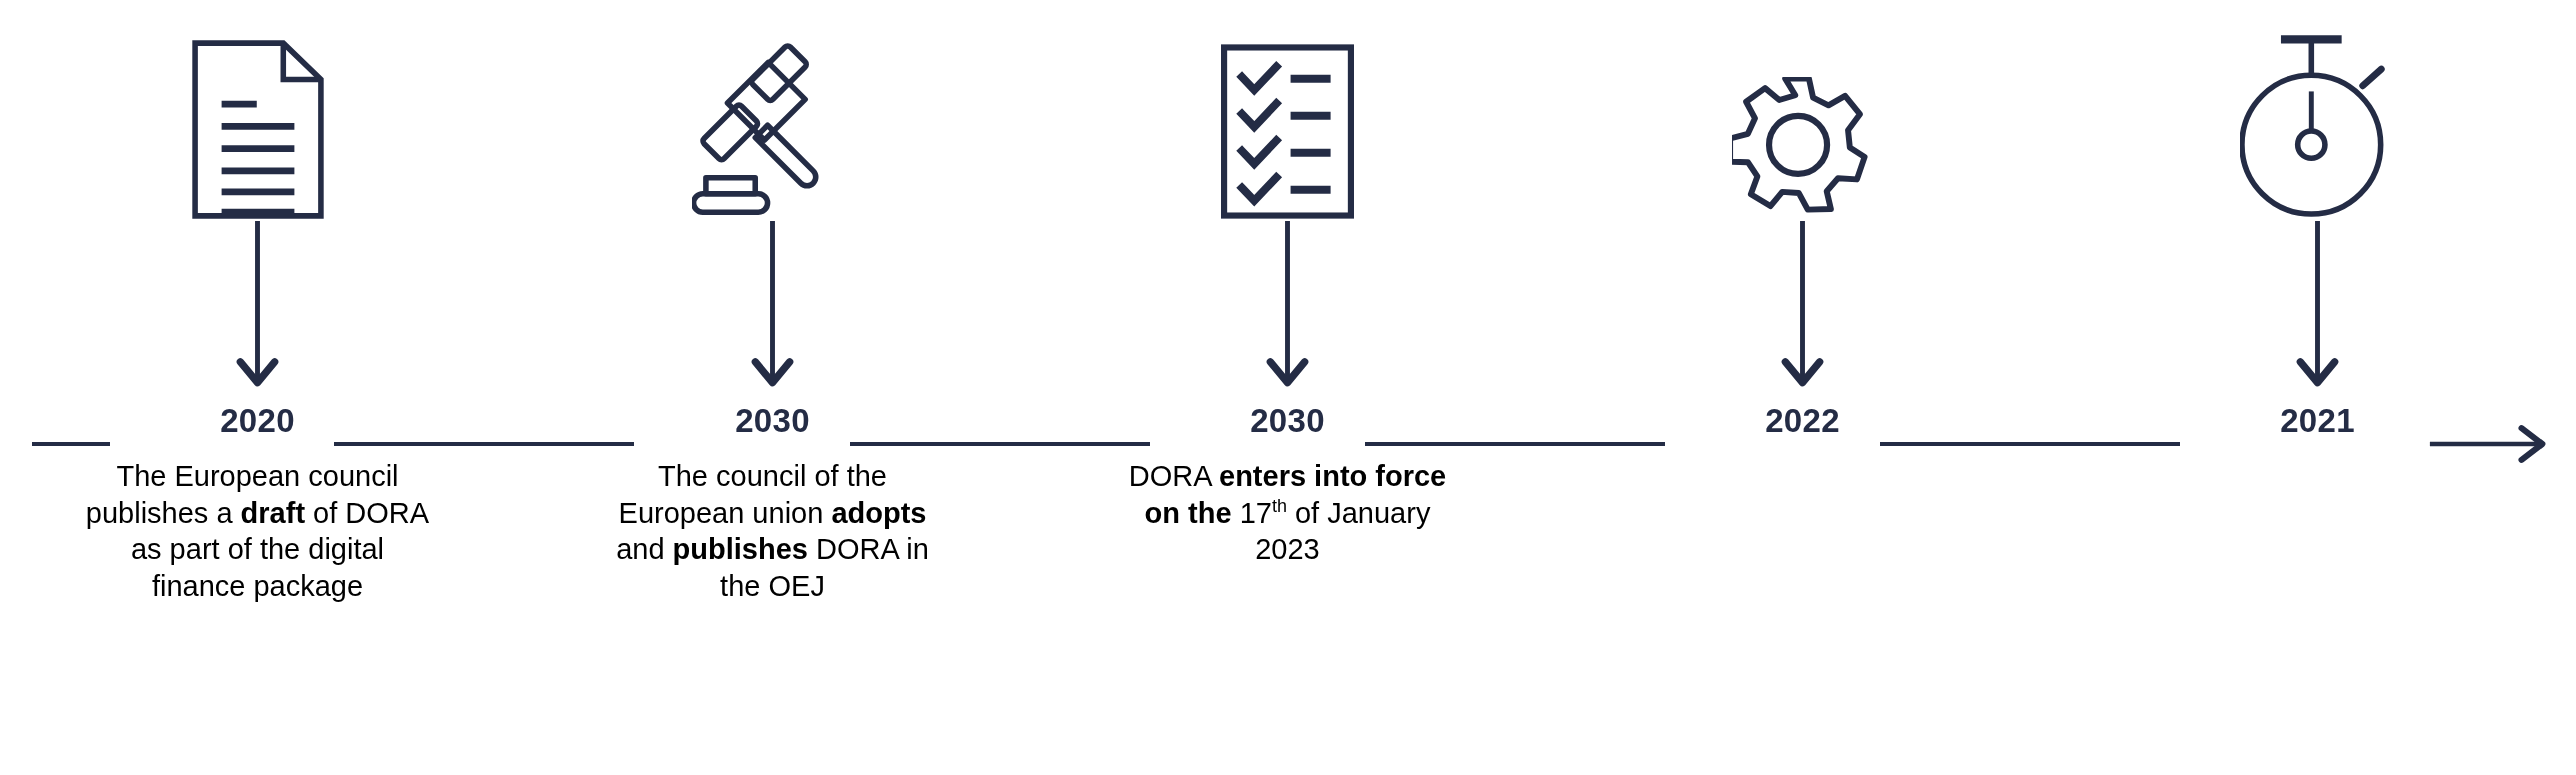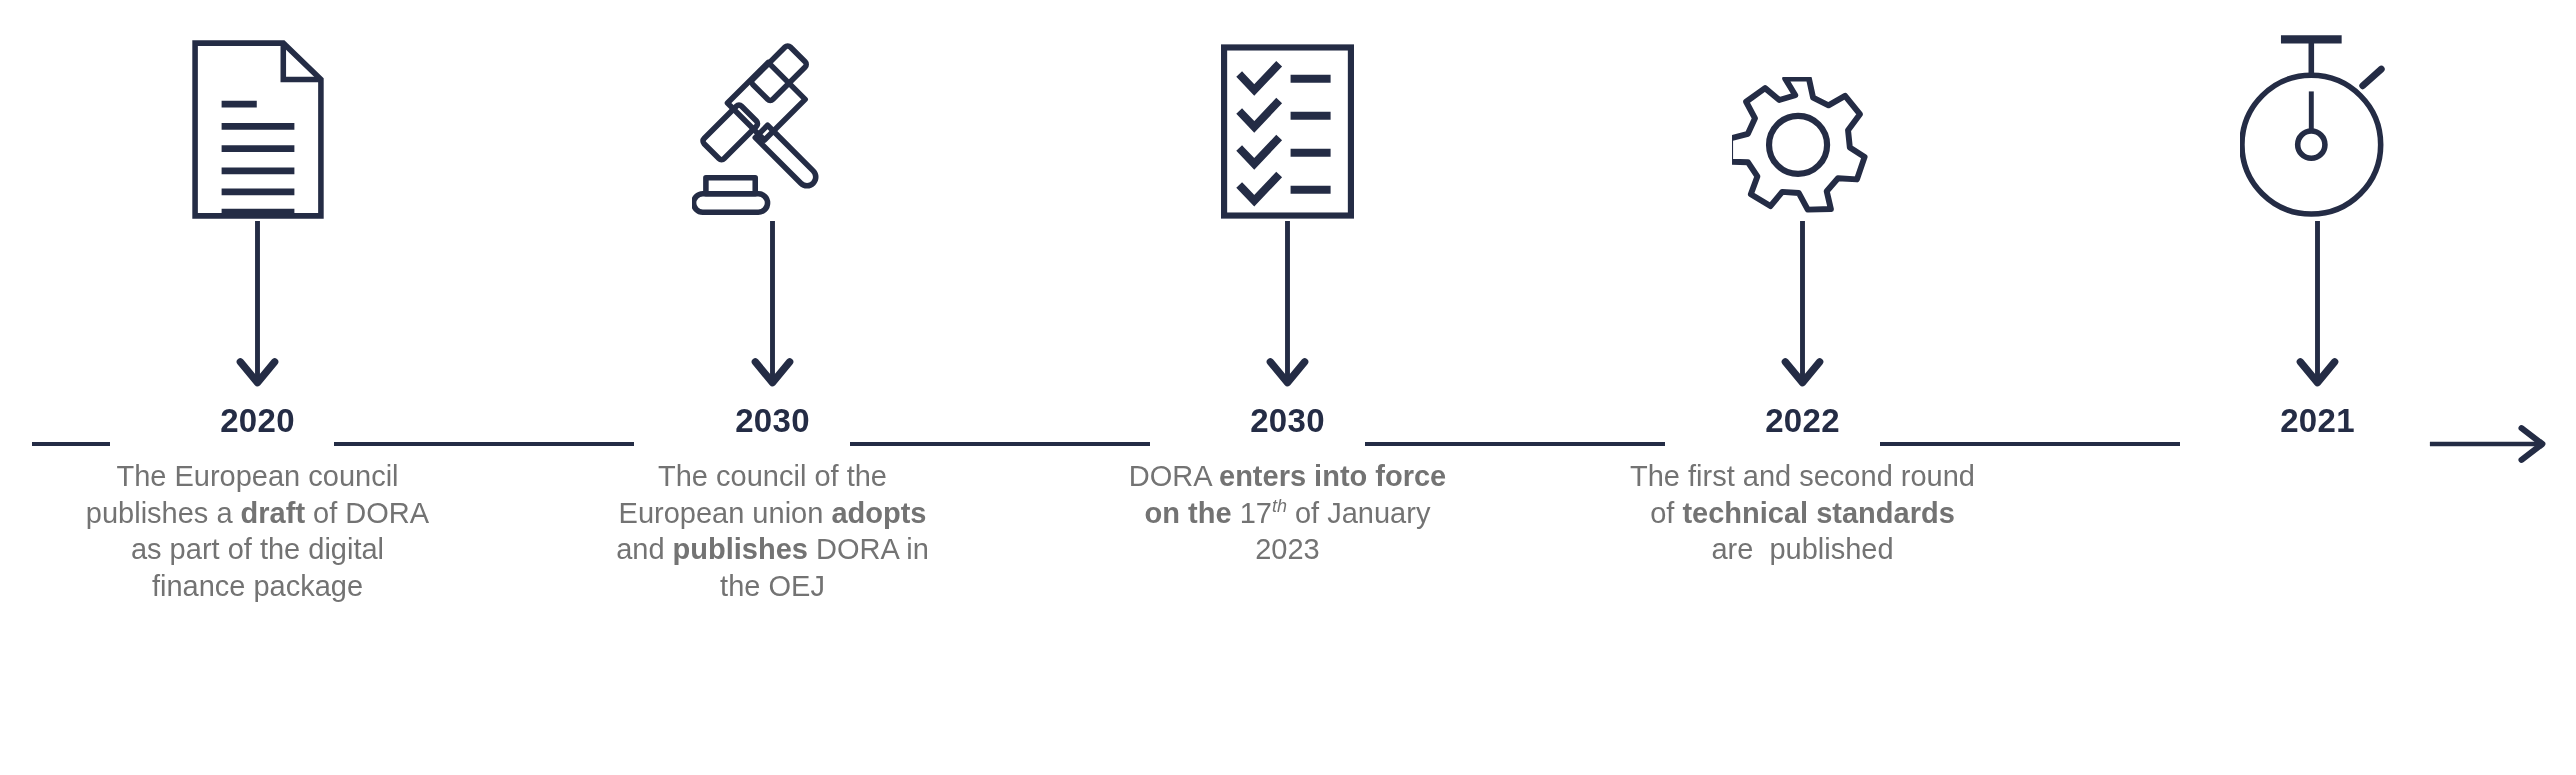--- a/index.html
+++ b/index.html
@@ -92,32 +92,31 @@
     line-height: 1;
     color: #242c45;
   }
 
   .desc {
     margin-top: 16px;
     width: 346px;
     text-align: center;
     font-size: 29px;
     line-height: 1.26;
-    color: #737373;
+    color: #000000;
     font-weight: normal;
     white-space: pre-wrap;
   }
   .desc b {
     font-weight: bold;
   }
   .desc sup {
     font-size: 0.62em;
     vertical-align: super;
     line-height: 0;
-    font-style: italic;
   }
 </style>
 </head>
 <body>
 
 <div id="timeline-root">
 
   <div class="axis-layer">
     <div class="axis-seg" style="left:32px;  width:78px;"></div>
     <div class="axis-seg" style="left:334px; width:300px;"></div>
@@ -218,21 +217,20 @@
           <circle cx="107" cy="110" r="47" fill="none" stroke="#242c45" stroke-width="10"></circle>
         </svg>
       </div>
       <div class="down-arrow">
         <svg width="49" height="170" viewBox="0 0 80 275">
           <line x1="40" y1="2" x2="40" y2="262" stroke="#242c45" stroke-width="8"></line>
           <polyline points="12,232 40,266 68,232" fill="none" stroke="#242c45" stroke-width="12" stroke-linecap="round" stroke-linejoin="round"></polyline>
         </svg>
       </div>
       <div class="year">2022</div>
-      <div class="desc">The first and second round of <b>technical standards</b> are  published</div>
     </div>
 
     <div class="col">
       <div class="icon-box">
         <svg width="155" height="192" viewBox="0 0 250 310">
           <circle cx="115" cy="190" r="112" fill="none" stroke="#242c45" stroke-width="9"></circle>
           <line x1="115" y1="20" x2="115" y2="80" stroke="#242c45" stroke-width="9"></line>
           <line x1="66" y1="20" x2="164" y2="20" stroke="#242c45" stroke-width="13"></line>
           <line x1="198" y1="95" x2="228" y2="68" stroke="#242c45" stroke-width="11" stroke-linecap="round"></line>
           <line x1="115" y1="104" x2="115" y2="170" stroke="#242c45" stroke-width="8"></line>

